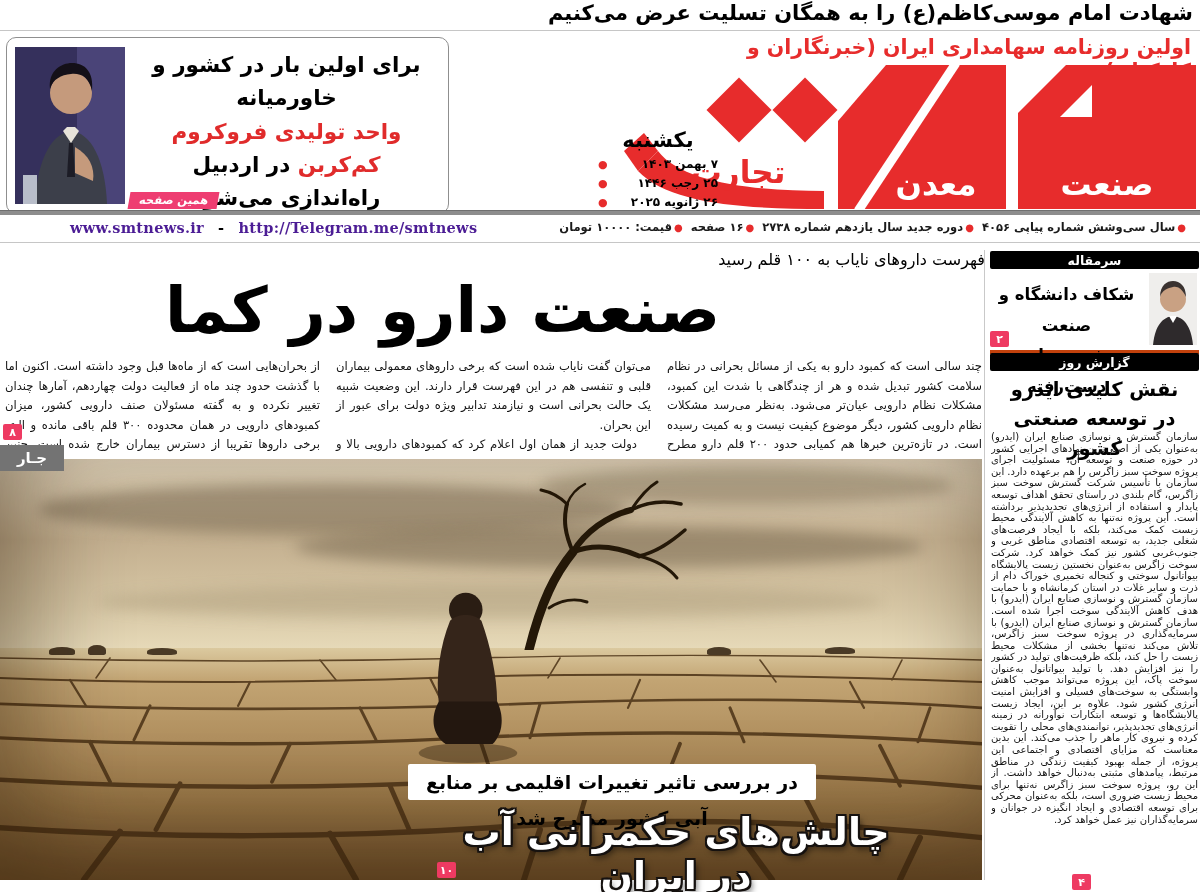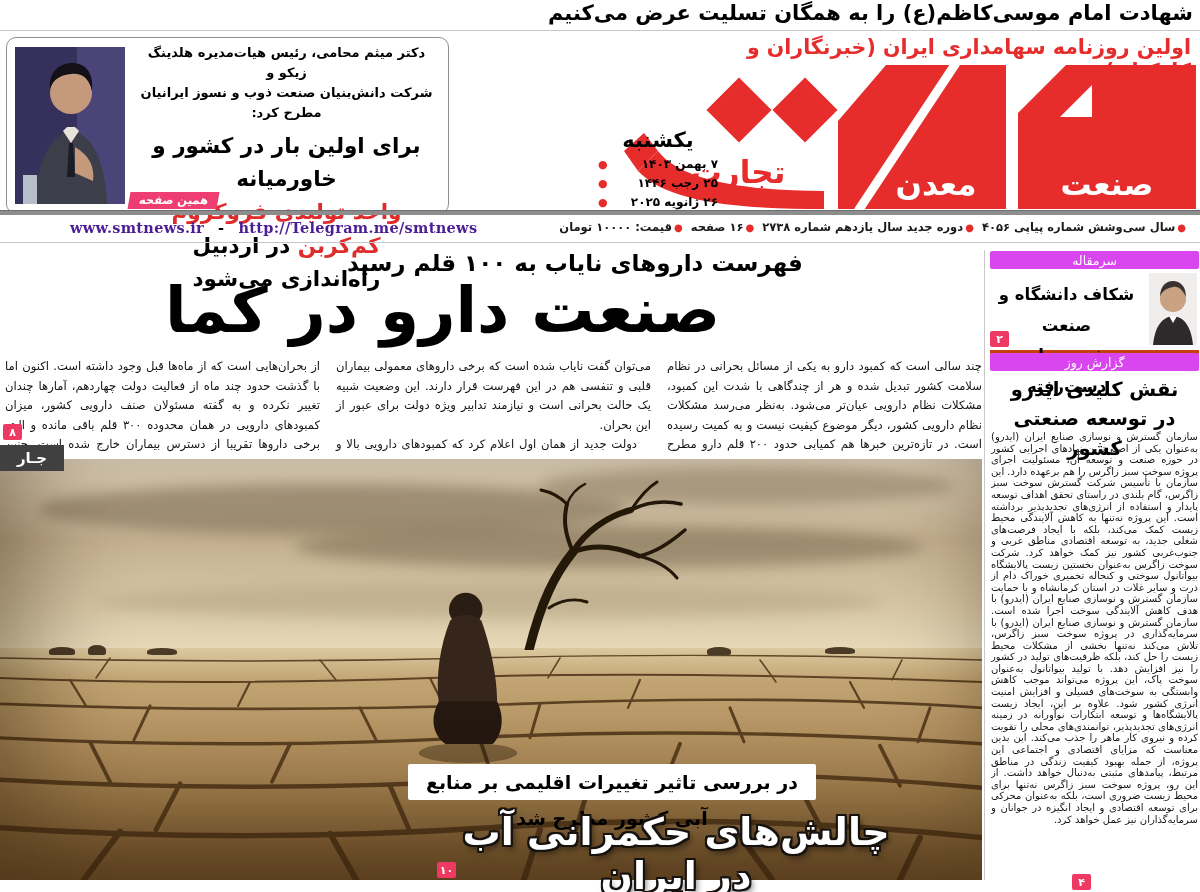--- a/index.html
+++ b/index.html
@@ -32,36 +32,36 @@
      font-size:11.5px;font-weight:bold;padding:1px 10px 2px;transform:skewX(-10deg);}
   
   .issue-info{top:220px;right:10px;font-size:11.5px;font-weight:bold;color:#1a1a1a;}
   .issue-info .dot{color:#e72c2c;margin:0 4px 0 2px;font-size:10px;}
   .urls{top:219px;left:70px;direction:ltr;font-family:"DejaVu Serif",serif;font-size:14.5px;font-weight:bold;letter-spacing:.3px;}
   .urls a{color:#4c1d95;text-decoration:none;}
   .urls .sep{margin:0 14px;}
   
   .divider-v{left:984px;top:250px;width:1px;height:630px;background:#c9c9c9;}
   
-  .sec-bar{left:990px;width:209px;height:18px;background:#d946ef;color:#fff;font-size:12.5px;
-           font-weight:normal;text-align:center;line-height:19px;border-radius:2px;}
+  .sec-bar{left:990px;width:209px;height:18px;background:#000000;color:#fff;font-size:12.5px;
+           font-weight:bold;text-align:center;line-height:19px;border-radius:2px;}
   .bar-editorial{top:251px;}
   .bar-report{top:353px;}
   .editorial-box{left:990px;top:270px;width:209px;height:80px;border-bottom:4px solid #c2410c;}
   .ed-photo{position:absolute;top:3px;right:2px;width:48px;height:72px;overflow:hidden;background:#f2f2f2;}
   .ed-title{position:absolute;top:10px;right:56px;left:0;font-size:16.5px;font-weight:bold;line-height:1.85;text-align:center;}
   .badge{display:inline-block;min-width:15px;height:16px;background:#ee3a62;color:#fff;font-size:11px;
          font-weight:bold;text-align:center;line-height:17px;border-radius:2px;padding:0 2px;}
   .ed-badge{position:absolute;bottom:3px;left:0;}
   .report-title{left:990px;top:375px;width:209px;text-align:center;font-size:19.5px;font-weight:bold;line-height:1.5;}
   .report-body{left:991px;top:431px;width:207px;height:440px;font-size:10px;line-height:11.6px;
                text-align:justify;overflow:hidden;color:#141414;}
   .report-badge{left:1072px;top:874px;}
   
-  .lead-kicker{top:250px;left:165px;width:820px;text-align:center;font-size:23px;font-weight:bold;}
+  .lead-kicker{top:250px;left:165px;width:820px;text-align:right;font-size:16px;font-weight:normal;}
   .lead-headline{top:274px;left:165px;width:820px;text-align:left;font-size:63px;font-weight:bold;letter-spacing:-1px;}
   .lead-cols{top:357px;left:5px;width:977px;height:100px;display:flex;gap:16px;overflow:hidden;}
   .lead-col{flex:1;font-size:11.6px;line-height:19.5px;text-align:justify;color:#141414;}
   .lead-col p{margin:0;}
   .lead-col p + p{text-indent:14px;}
   
   .photo{top:459px;left:0;width:982px;height:421px;overflow:hidden;background:#c9b392;}
   .sky{position:absolute;top:0;left:0;right:0;height:48%;
        background:linear-gradient(180deg,#e0d3ba 0%,#c4b090 40%,#d6c6a4 72%,#ebdfbe 100%);}
   .cloud{position:absolute;border-radius:50%;filter:blur(7px);}
@@ -71,21 +71,21 @@
   .cloud.c4{top:30%;left:10%;width:80%;height:8%;background:rgba(140,122,92,.25);}
   .ground{position:absolute;top:45%;left:0;right:0;bottom:0;
        background:linear-gradient(180deg,#dbc99f 0%,#c2a473 14%,#b29160 38%,#997747 68%,#7b5930 100%);}
   .ground svg{position:absolute;inset:0;width:100%;height:100%;}
   .horizon-shrubs{position:absolute;top:44%;left:0;right:0;height:3%;}
   .shrub{position:absolute;background:#4a3a26;border-radius:50% 50% 20% 20%;}
   .tree{position:absolute;left:51%;top:5%;width:200px;height:168px;}
   .child{position:absolute;left:42%;top:30%;width:112px;height:168px;}
   .vignette{position:absolute;inset:0;box-shadow:inset 0 -60px 90px rgba(40,22,6,.35), inset 60px 0 80px rgba(40,22,6,.18);}
   
-  .photo-ribbon{top:445px;left:0;width:64px;height:26px;background:#404040;color:#fff;font-size:15px;
+  .photo-ribbon{top:445px;left:0;width:64px;height:26px;background:#737373;color:#fff;font-size:15px;
                 font-weight:bold;text-align:center;line-height:26px;z-index:6;letter-spacing:1px;}
   .ribbon-badge{top:424px;left:3px;z-index:6;}
   .cap-kicker{left:408px;top:764px;width:408px;height:36px;background:#fff;text-align:center;
               font-size:19px;font-weight:bold;line-height:36px;z-index:6;border-radius:2px;}
   .cap-headline{left:448px;top:810px;width:456px;text-align:center;font-size:38px;font-weight:bold;color:#fff;z-index:6;
      text-shadow:-2px 0 #161210,2px 0 #161210,0 -2px #161210,0 2px #161210,
                  -2px -2px #161210,2px 2px #161210,-2px 2px #161210,2px -2px #161210,3px 4px 6px rgba(0,0,0,.55);}
   .cap-badge{left:437px;top:862px;z-index:7;}
 </style>
 </head>
@@ -104,24 +104,20 @@
         <circle cx="56" cy="46" r="21" fill="#c59a7c"></circle>
         <path d="M35,42 C33,24 46,16 57,16 C70,16 79,25 77,44 C74,30 66,26 56,27 C46,28 38,32 35,42 Z" fill="#141018"></path>
         <path d="M20,157 C22,110 38,86 56,84 C76,86 90,112 92,157 Z" fill="#3c3f4a"></path>
         <path d="M48,84 L56,96 L64,84 L60,80 L52,80 Z" fill="#e8e4da"></path>
         <path d="M54,96 L58,96 L60,130 L52,130 Z" fill="#1c1c26"></path>
         <path d="M60,100 C74,108 80,120 78,134 L60,126 Z" fill="#c59a7c"></path>
         <rect x="8" y="128" width="14" height="29" fill="#cfd6dd" opacity=".85"></rect>
       </svg>
     </div>
     <div class="promo-content">
-      <div class="promo-kicker">
-        <span>دکتر میثم محامی، رئیس هیات‌مدیره هلدینگ زیکو و</span><br>
-        <span>شرکت دانش‌بنیان صنعت ذوب و نسوز ایرانیان مطرح کرد:</span>
-      </div>
       <div class="promo-headline">
         <span>برای اولین بار در کشور و خاورمیانه</span><br>
         <span class="red-text">واحد تولیدی فروکروم کم‌کربن</span><span> در اردبیل</span><br>
         <span>راه‌اندازی می‌شود</span>
       </div>
     </div>
     <div class="same-page-badge">همین صفحه</div>
   </div>
 
   <div class="abs banner">اولین روزنامه سهامداری ایران (خبرنگاران و کارکنان)</div>

